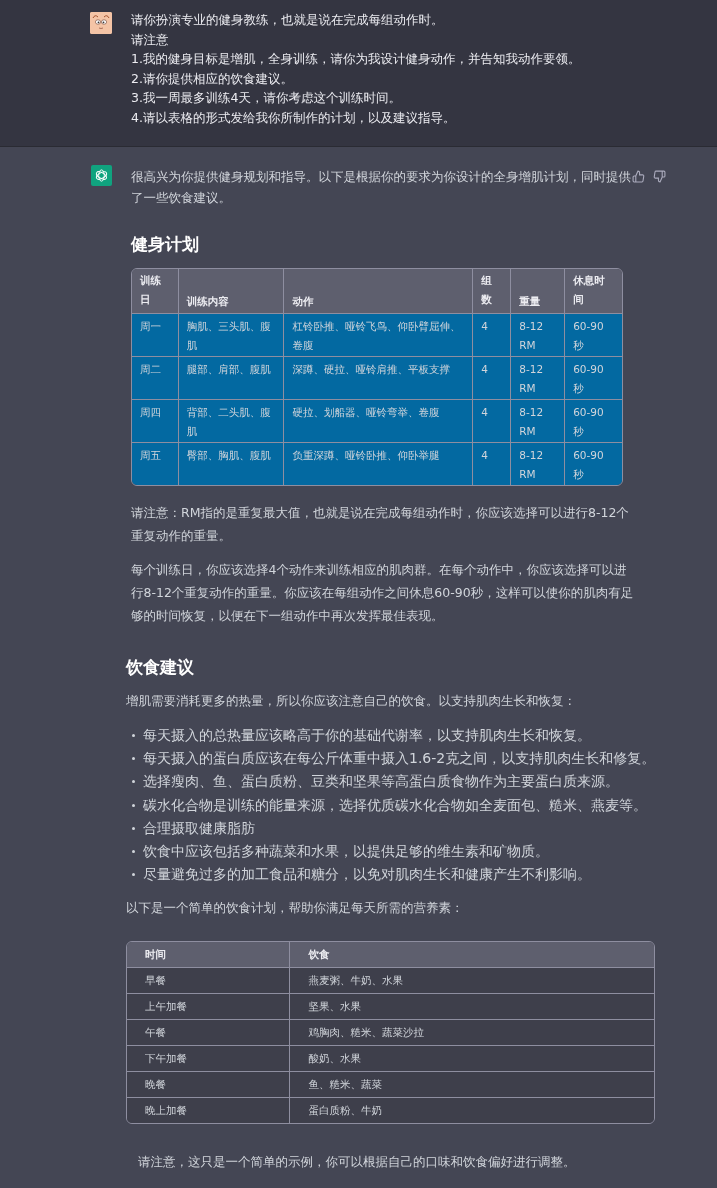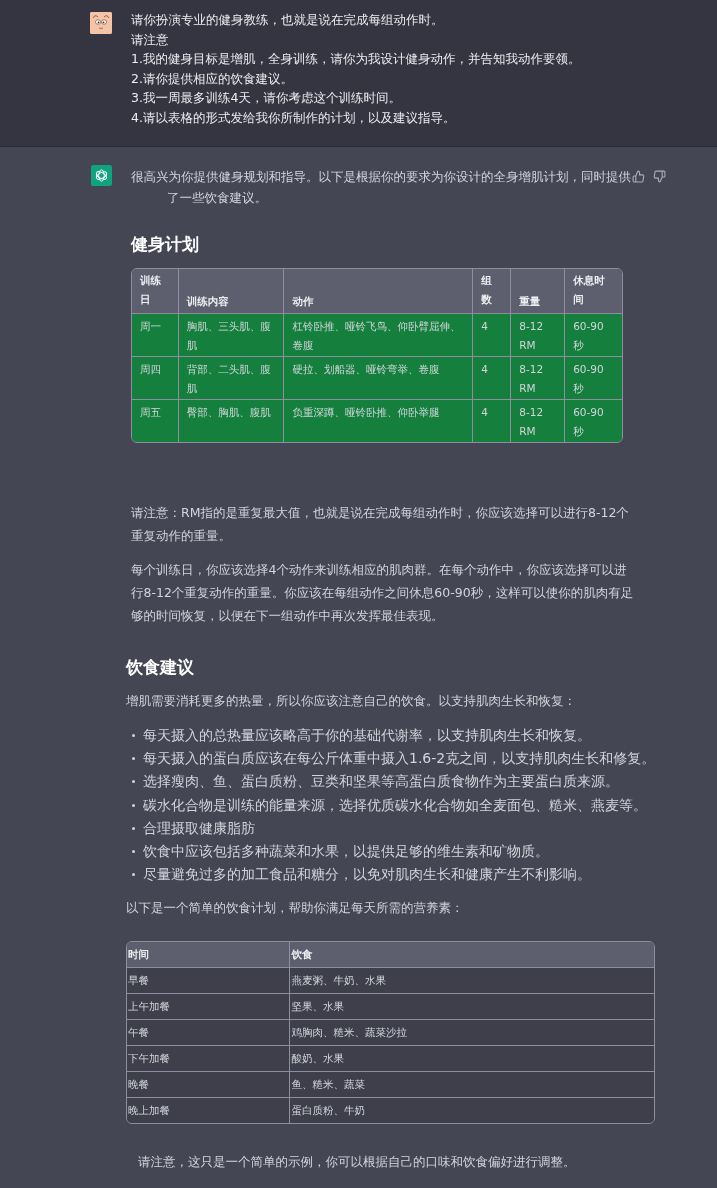--- a/index.html
+++ b/index.html
@@ -51,30 +51,30 @@
     font-size:10.5px; color:#d1d5db;
   }
   .t1 th, .t1 td {
     border-right:1px solid #8e8ea0; border-bottom:1px solid #8e8ea0;
     text-align:left; vertical-align:top; padding:3px 8px 0 8px;
     line-height:19px;
   }
   .t1 th:last-child, .t1 td:last-child { border-right:none; }
   .t1 tr:last-child td { border-bottom:none; }
   .t1 th { background:#5e5f6e; color:#ececf1; font-weight:bold; height:39px; vertical-align:bottom; padding-bottom:2px; }
-  .t1 td { background:#15803d; height:39px; }
+  .t1 td { background:#0369a1; height:39px; }
   .t1 .hdr-top { vertical-align:top; padding-top:2px; }
   .t2 {
     position:absolute; left:126px; top:941px; width:529px;
     border:1px solid #8e8ea0; border-radius:6px; overflow:hidden;
     font-size:10.5px;
   }
   .t2 th, .t2 td {
     border-right:1px solid #8e8ea0; border-bottom:1px solid #8e8ea0;
-    text-align:left; padding:0 1px; height:25px; line-height:25px;
+    text-align:left; padding:0 18px; height:25px; line-height:25px;
   }
   .t2 th:last-child, .t2 td:last-child { border-right:none; }
   .t2 tr:last-child td { border-bottom:none; }
   .t2 th { background:#5e5f6e; color:#ececf1; font-weight:bold; }
   .t2 td { background:#3e3f4b; color:#d1d5db; }
   .bullets {
     position:absolute; left:131px; top:724px; margin:0; padding:0; list-style:none;
     font-size:14px; line-height:23.2px; color:#d1d5db;
   }
   .bullets li { position:relative; padding-left:12px; white-space:nowrap; }
@@ -127,21 +127,21 @@
       </svg>
   </span>
   <span>
     <svg width="13" height="13" viewBox="0 0 24 24" fill="none" stroke="#acacbe" stroke-width="2">
         <path d="M17 2h3a2 2 0 0 1 2 2v7a2 2 0 0 1-2 2h-3M10 15v4a3 3 0 0 0 3 3l4-9V2H5.7a2 2 0 0 0-2 1.7l-1.4 9a2 2 0 0 0 2 2.3z"></path>
       </svg>
   </span>
 </div>
 
 <div class="txt" style="left:131px; top:165px; white-space:nowrap;">很高兴为你提供健身规划和指导。以下是根据你的要求为你设计的全身增肌计划，同时提供</div>
-<div class="txt" style="left:131px; top:186px; white-space:nowrap;margin-left:36px;">了一些饮食建议。</div>
+<div class="txt" style="left:131px; top:186px; white-space:nowrap;">了一些饮食建议。</div>
 
 <div class="h2" style="left:131px; top:233px;">健身计划</div>
 
 <table class="t1">
   <colgroup>
     <col style="width:47px">
       <col style="width:106px">
       <col style="width:190px">
       <col style="width:38px">
       <col style="width:54px">
@@ -160,20 +160,28 @@
   <tbody>
     <tr>
       <td>周一</td>
       <td><span>胸肌、三头肌、腹</span><br><span>肌</span></td>
       <td><span>杠铃卧推、哑铃飞鸟、仰卧臂屈伸、</span><br><span>卷腹</span></td>
       <td>4</td>
       <td><span>8-12</span><br><span>RM</span></td>
       <td><span>60-90</span><br><span>秒</span></td>
     </tr>
     <tr>
+      <td>周二</td>
+      <td><span>腿部、肩部、腹肌</span></td>
+      <td><span>深蹲、硬拉、哑铃肩推、平板支撑</span></td>
+      <td>4</td>
+      <td><span>8-12</span><br><span>RM</span></td>
+      <td><span>60-90</span><br><span>秒</span></td>
+    </tr>
+    <tr>
       <td>周四</td>
       <td><span>背部、二头肌、腹</span><br><span>肌</span></td>
       <td><span>硬拉、划船器、哑铃弯举、卷腹</span></td>
       <td>4</td>
       <td><span>8-12</span><br><span>RM</span></td>
       <td><span>60-90</span><br><span>秒</span></td>
     </tr>
     <tr>
       <td>周五</td>
       <td><span>臀部、胸肌、腹肌</span></td>

